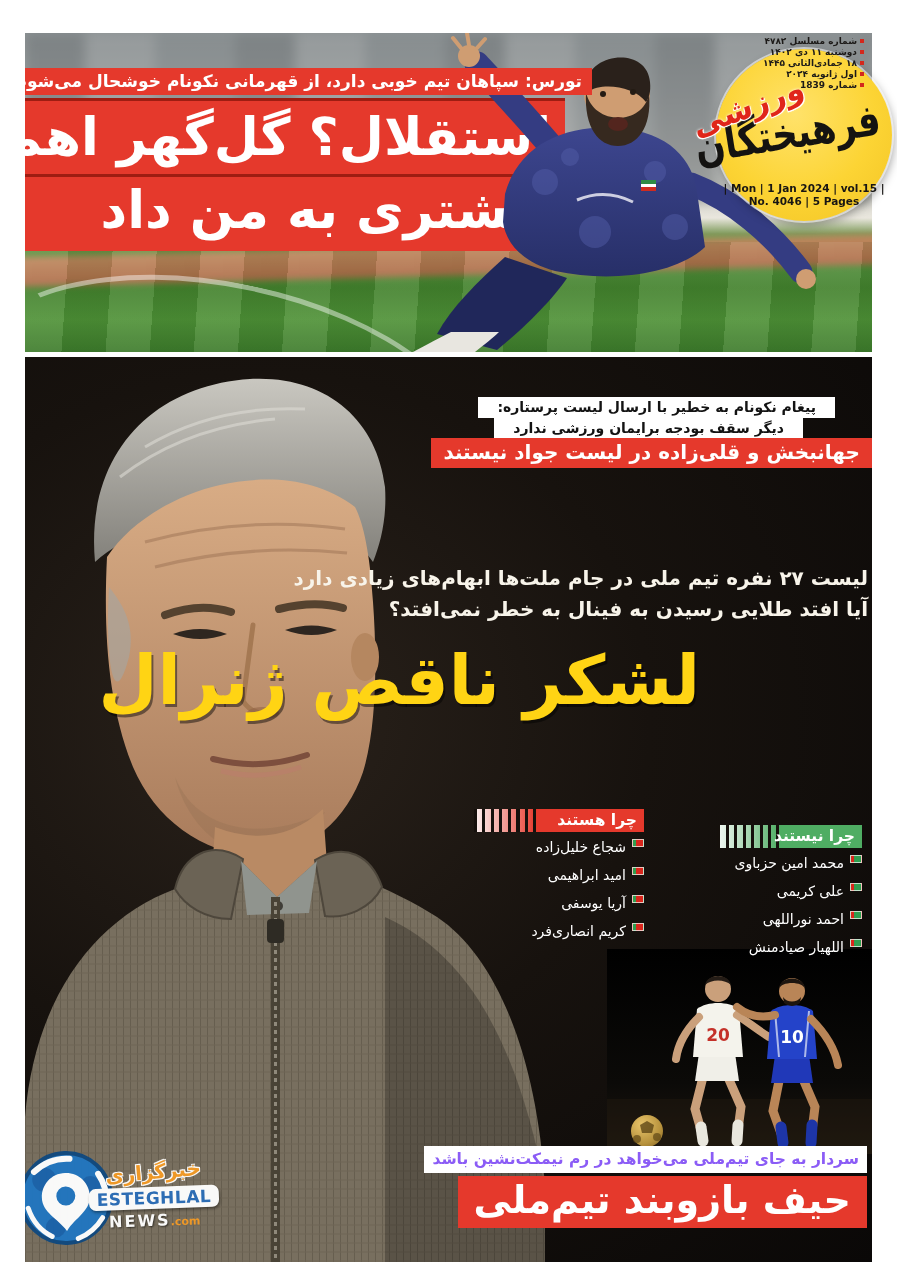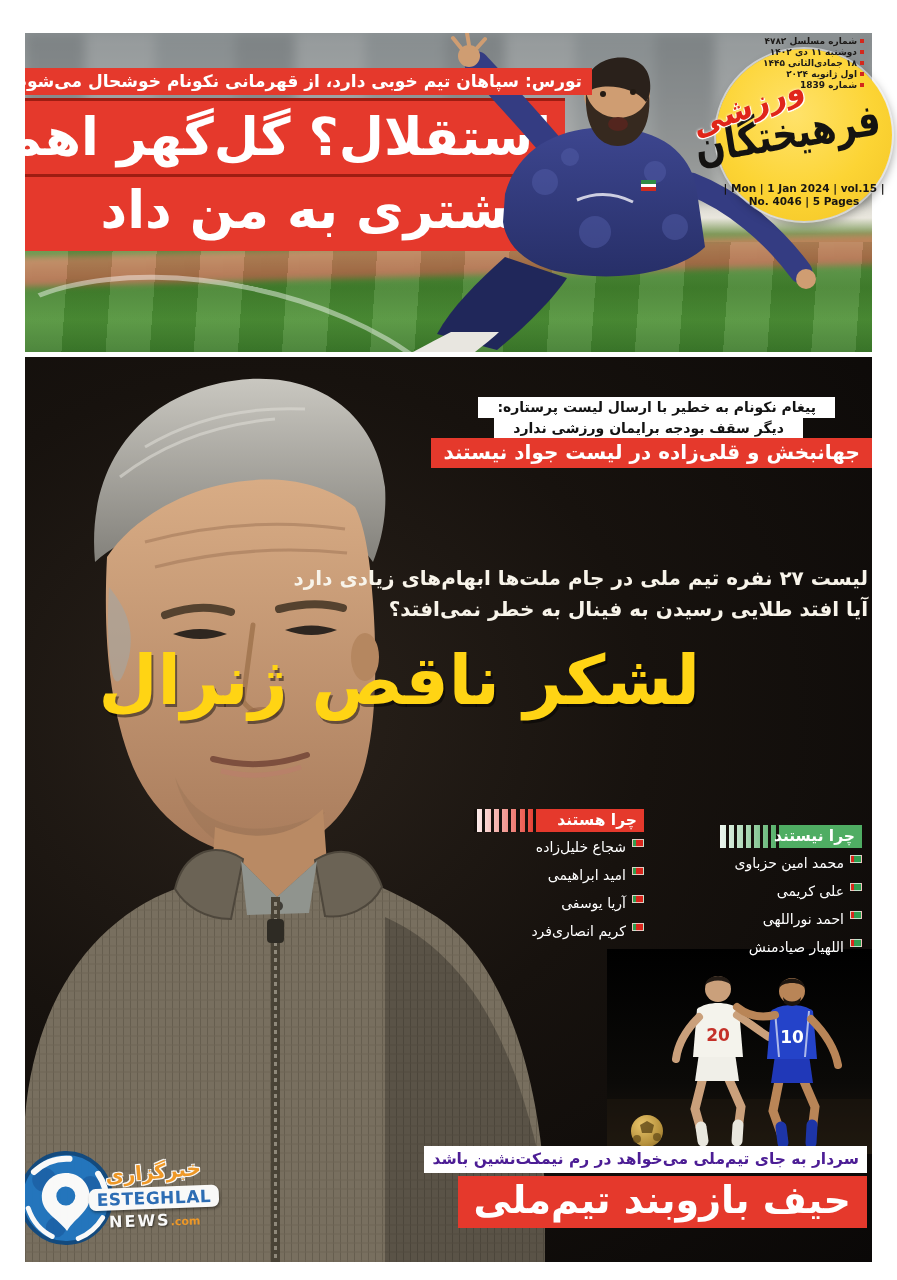--- a/index.html
+++ b/index.html
@@ -70,21 +70,21 @@
   .list-header-label{position:absolute;right:7px;top:0;color:#fff;font-weight:bold;font-size:15.5px;
     line-height:23px;direction:rtl;white-space:nowrap;}
   .list-items{margin-top:7px;}
   .list-item{display:flex;align-items:flex-start;gap:6px;direction:rtl;height:28px;color:#fff;
     font-weight:normal;font-size:14px;white-space:nowrap;}
   .flag-bullet{width:12px;height:8px;flex:0 0 auto;border:1px solid rgba(255,255,255,.7);}
   .col-are .flag-bullet{background:linear-gradient(90deg,#2f9e4f 0 35%,#d9261c 35%);}
   .col-not .flag-bullet{background:linear-gradient(90deg,#d9261c 0 35%,#2f9e4f 35%);}
   .match-photo{position:absolute;right:0;top:592px;width:265px;height:205px;z-index:2;
     background:linear-gradient(180deg,#000 0%,#0b0a08 65%,#1d1710 100%);}
-  .bottom-kicker{position:absolute;right:5px;top:789px;z-index:5;background:#fff;color:#4c1d95;
+  .bottom-kicker{position:absolute;right:5px;top:789px;z-index:5;background:#fff;color:#8b5cf6;
     font-weight:bold;font-size:15.5px;line-height:21px;padding:3px 8px;direction:rtl;white-space:nowrap;}
   .bottom-redbar{position:absolute;right:5px;top:819px;z-index:5;background:var(--red);color:#fff;
     font-weight:bold;font-size:38px;line-height:44px;padding:2px 16px 6px;direction:rtl;white-space:nowrap;}
   
   .watermark{position:absolute;left:-8px;top:786px;width:210px;height:115px;z-index:6;transform:rotate(-2deg);opacity:.96;}
   .wm-ball{position:absolute;left:0;top:4px;width:100px;height:100px;}
   .wm-text{position:absolute;left:72px;top:18px;width:130px;text-align:center;}
   .wm-fa{color:#f39a25;font-size:20px;font-weight:bold;direction:rtl;transform:rotate(-3deg);
     text-shadow:0 0 2px #fff,1px 1px 0 #fff,-1px -1px 0 #fff,1px -1px 0 #fff,-1px 1px 0 #fff;}
   .wm-esteghlal{margin-top:3px;background:#fff;border-radius:7px;color:#2a6db8;font-weight:bold;

